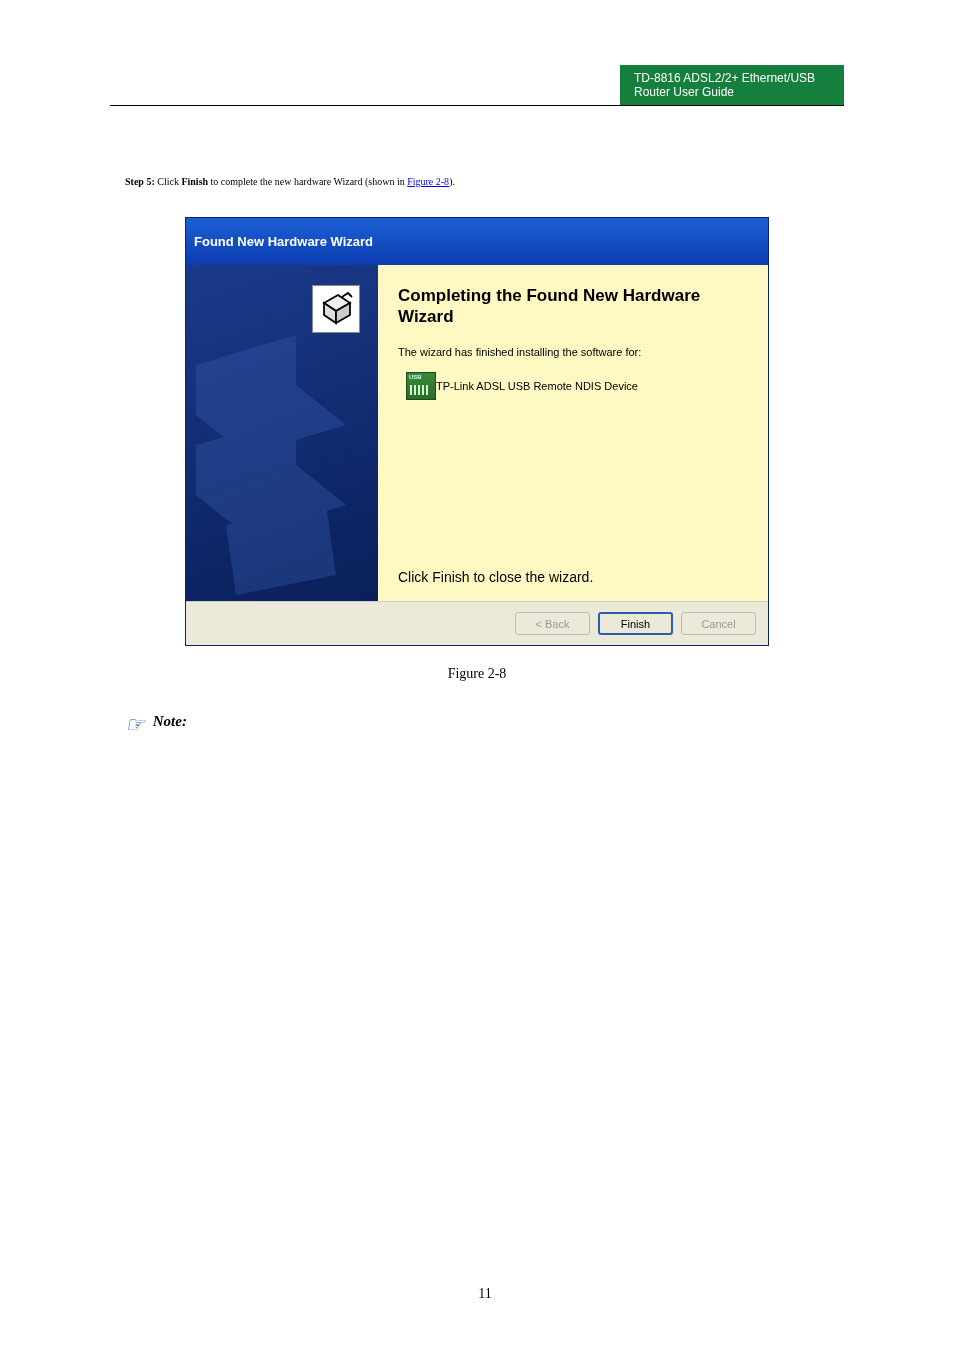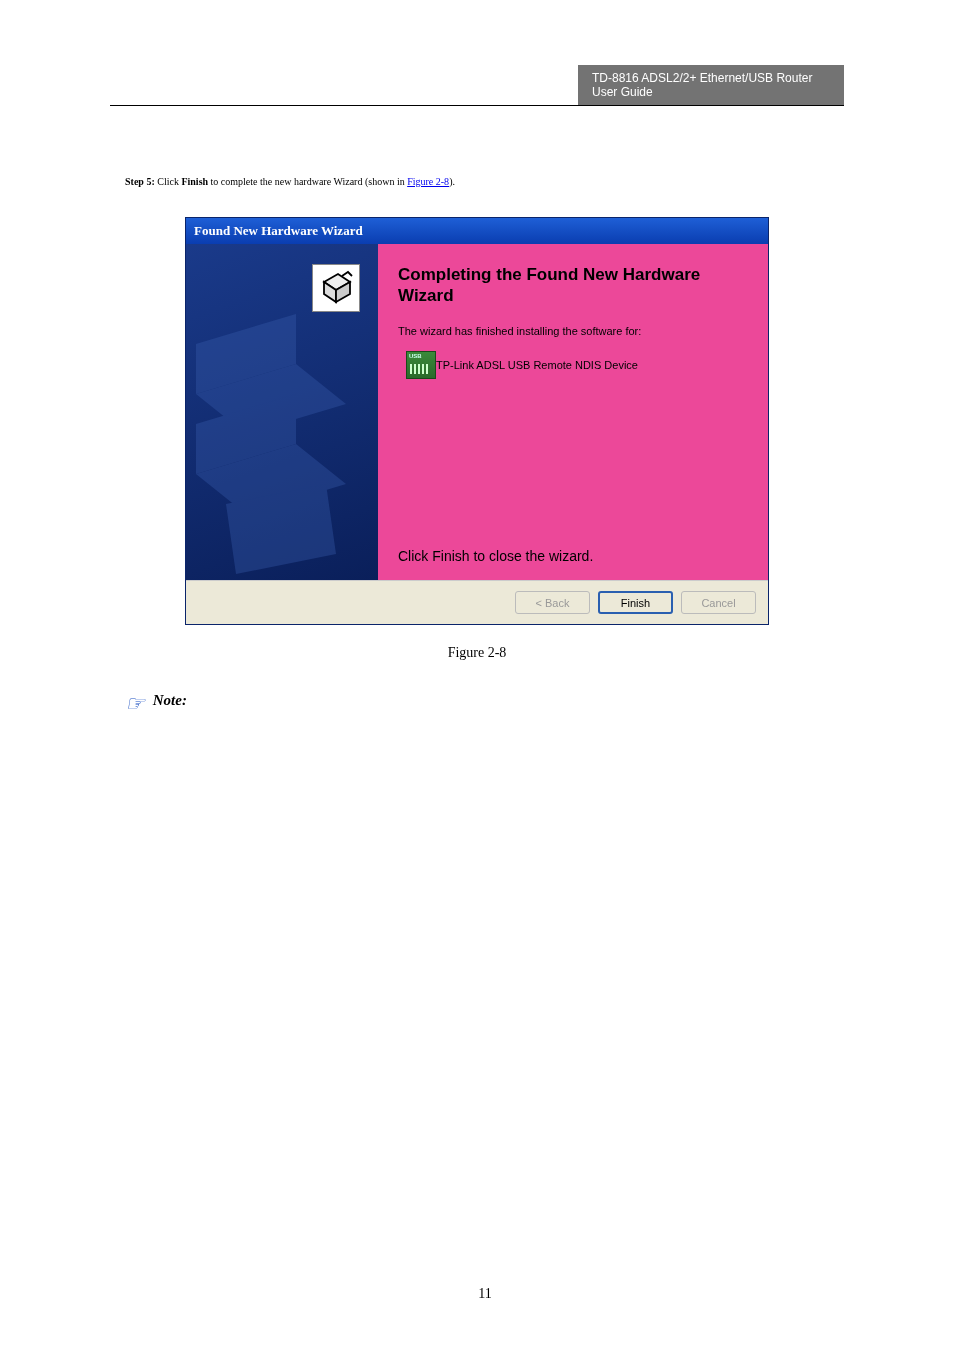--- a/index.html
+++ b/index.html
@@ -17,26 +17,26 @@
     .page {
       padding: 65px 110px 60px 110px;
     }
     .header {
       display: flex;
       justify-content: flex-end;
       border-bottom: 1px solid #000;
       padding-bottom: 0;
     }
     .header-box {
-      background: #737373;
+      background: #15803d;
       color: #fff;
       padding: 6px 14px;
       font-size: 12px;
       font-family: Arial, sans-serif;
-      width: 266px;
+      width: 224px;
       text-align: left;
     }
     .content {
       padding-top: 70px;
     }
     .step-text {
       font-size: 10px;
       margin-bottom: 10px;
       padding-left: 15px;
     }
@@ -51,28 +51,28 @@
       margin: 30px auto 0 auto;
       width: 584px;
       border: 1px solid #0A246A;
       background: #ECE9D8;
       font-family: Tahoma, Arial, sans-serif;
     }
     .wizard-titlebar {
       background: linear-gradient(to right, #0A246A, #3A6EA5, #0A246A);
       background: linear-gradient(to bottom, #1E5FD6, #0A3DB0);
       color: #fff;
-      padding: 5px 8px;
+      padding: 16px 8px;
       font-size: 13px;
       font-weight: bold;
-      font-family: Liberation Serif, serif;
+      font-family: Liberation Sans, sans-serif;
     }
     .wizard-body {
       display: flex;
-      background: #ec4899;
+      background: #fef9c3;
       height: 336px;
     }
     .wizard-left {
       width: 192px;
       background: linear-gradient(160deg, #1a3a8a 0%, #0a1f5a 100%);
       position: relative;
       overflow: hidden;
     }
     .wizard-icon {
       position: absolute;

